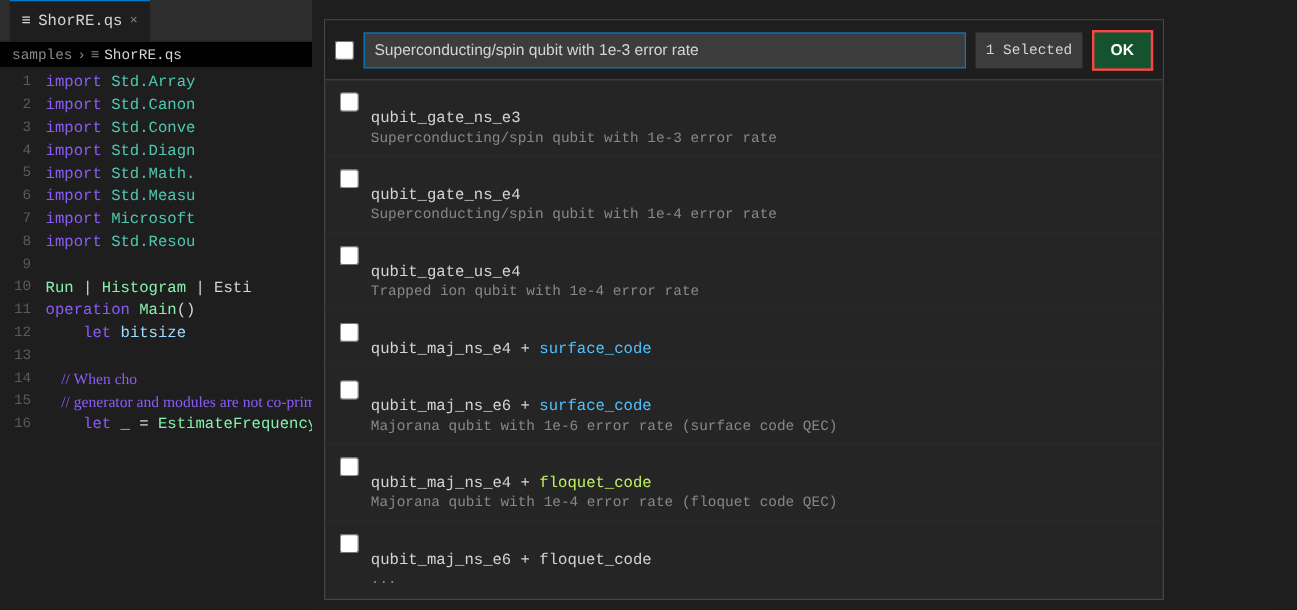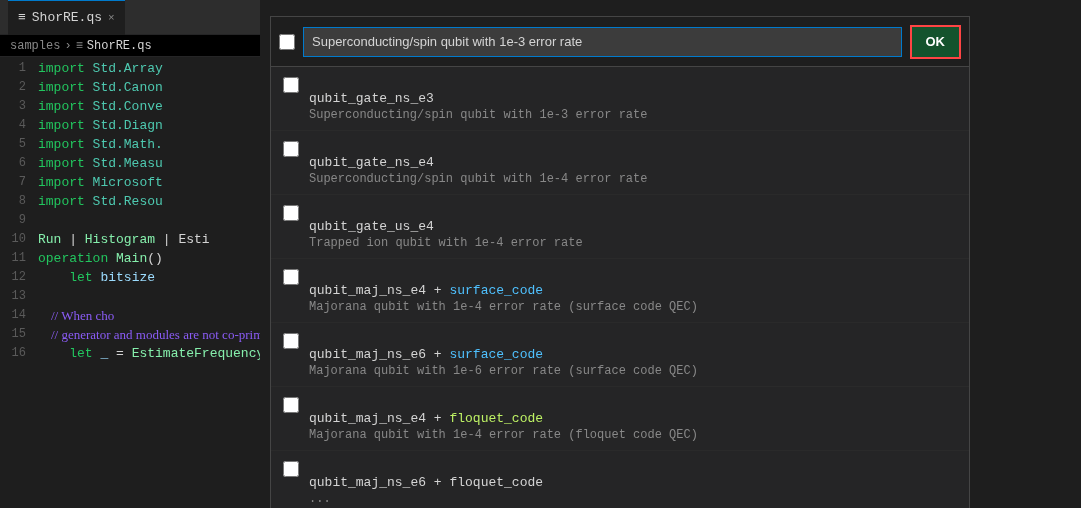--- a/index.html
+++ b/index.html
@@ -84,21 +84,21 @@
       user-select: none;
       flex-shrink: 0;
     }
 
     .line-content {
       color: #d4d4d4;
       white-space: pre;
       font-size: 13px;
     }
 
-    .kw { color: #22c55e; }
+    .kw { color: #8b5cf6; }
     .type-name { color: #4ec9b0; }
     .comment { color: #8b5cf6; font-family: Liberation Serif, serif; }
     .func { color: #86efac; text-align: center; }
     .var { color: #9cdcfe; }
 
     
     .dropdown-overlay {
       position: absolute;
       top: 16px;
       left: 270px;
@@ -297,20 +297,21 @@
         <span class="line-num">16</span>
         <span class="line-content"><span>    </span><span class="kw">let </span><span class="var">_</span><span> = </span><span class="func">EstimateFrequency</span></span>
       </div>
     </div>
 </div>
 
 <div class="dropdown-overlay">
   <div class="dropdown-header">
     <input type="checkbox" class="header-checkbox" style="">
     <input type="text" class="search-input" value="Superconducting/spin qubit with 1e-3 error rate" style="">
+    <div class="selected-badge">1 Selected</div>
     <button class="ok-button">OK</button>
   </div>
   <div class="dropdown-list" id="dropdown-list">
       <div class="list-item">
         <input type="checkbox" class="item-checkbox" style="">
         <div class="item-content">
           <div class="item-name">qubit_gate_ns_e3</div>
           <div class="item-desc">Superconducting/spin qubit with 1e-3 error rate</div>
         </div>
       </div>
@@ -325,21 +326,20 @@
         <input type="checkbox" class="item-checkbox" style="">
         <div class="item-content">
           <div class="item-name">qubit_gate_us_e4</div>
           <div class="item-desc">Trapped ion qubit with 1e-4 error rate</div>
         </div>
       </div>
       <div class="list-item">
         <input type="checkbox" class="item-checkbox" style="">
         <div class="item-content">
           <div class="item-name"><span>qubit_maj_ns_e4</span><span> + </span><span style="color: rgb(79, 193, 255);">surface_code</span></div>
-          <div class="item-desc">Majorana qubit with 1e-4 error rate (surface code QEC)</div>
         </div>
       </div>
       <div class="list-item">
         <input type="checkbox" class="item-checkbox" style="">
         <div class="item-content">
           <div class="item-name"><span>qubit_maj_ns_e6</span><span> + </span><span style="color: rgb(79, 193, 255);">surface_code</span></div>
           <div class="item-desc">Majorana qubit with 1e-6 error rate (surface code QEC)</div>
         </div>
       </div>
       <div class="list-item">

